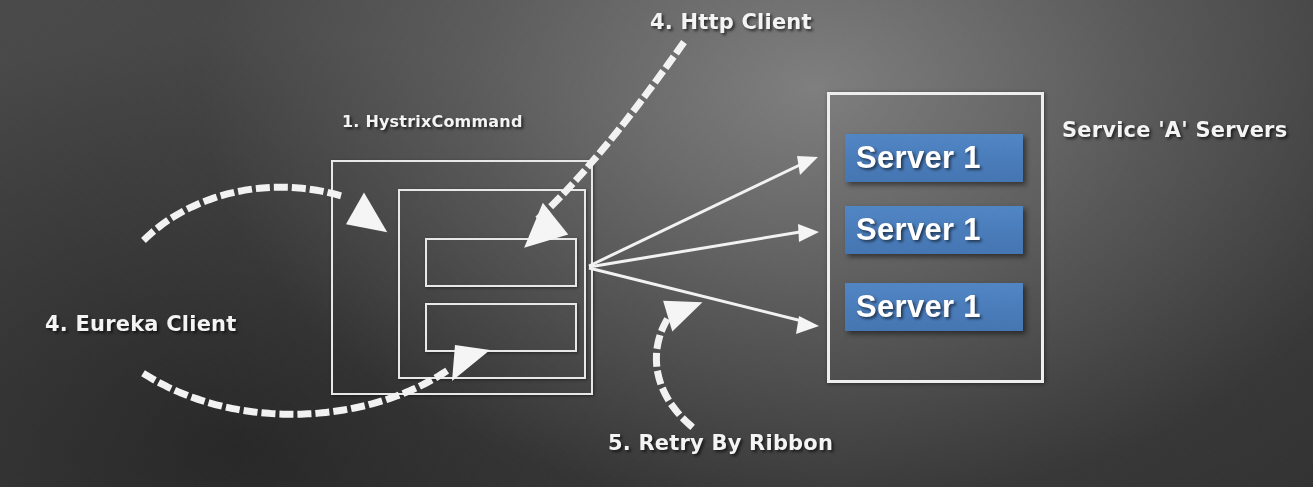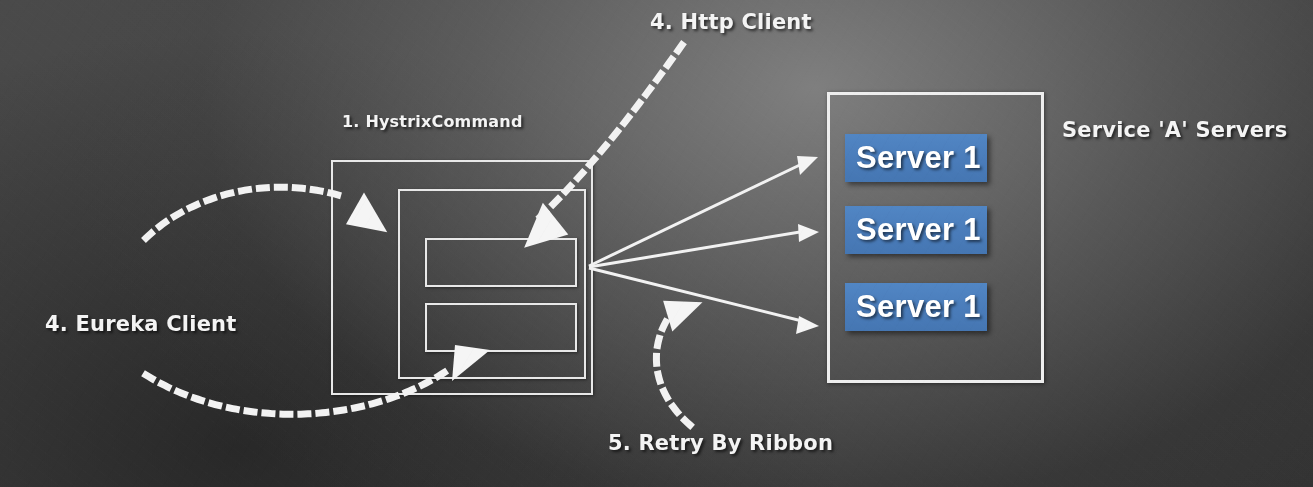--- a/index.html
+++ b/index.html
@@ -60,21 +60,21 @@
   #svc-box {
     position: absolute;
     left: 827px; top: 92px;
     width: 211px; height: 285px;
     border: 3px solid #eeeeee;
     box-shadow: 1px 1px 4px rgba(0,0,0,0.45);
   }
   .server-card {
     position: absolute;
     left: 845px;
-    width: 142px;
+    width: 178px;
     height: 48px;
     background: #4a7fbe;
     background-image: linear-gradient(180deg, #5186c4 0%, #4a7cba 55%, #4576b2 100%);
     box-shadow: 3px 3px 5px rgba(0,0,0,0.48);
     display: flex;
     align-items: center;
     padding-left: 11px;
     box-sizing: border-box;
   }
   .server-card span {

